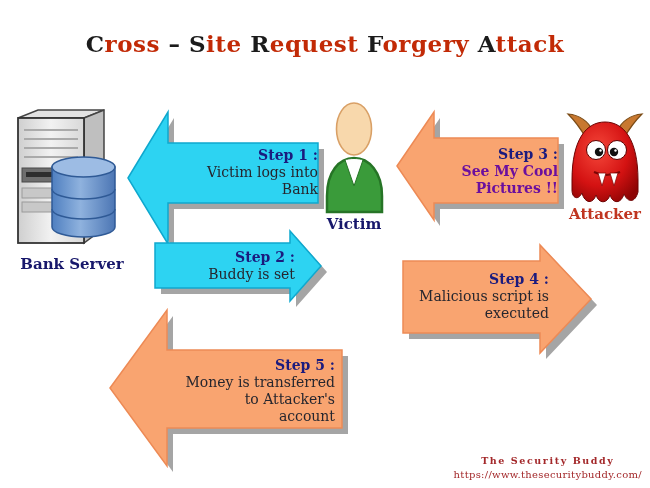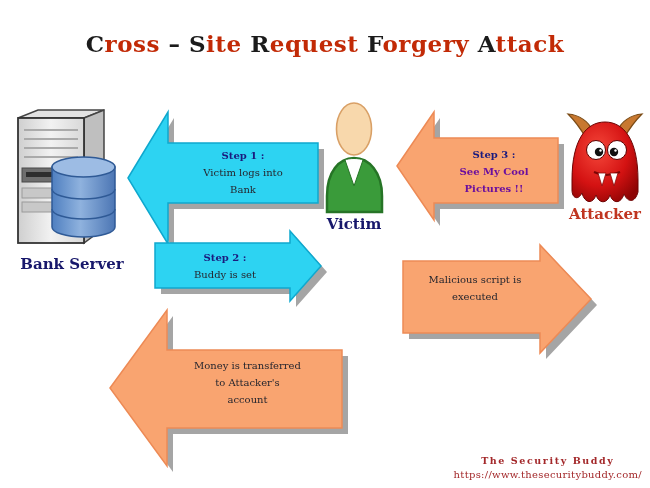--- a/index.html
+++ b/index.html
@@ -16,21 +16,21 @@
   }
   .bg-svg{position:absolute;left:0;top:0;}
   .shadow{fill:var(--shadow);opacity:.9;}
   .arrow-cyan{fill:var(--cyan);stroke:var(--cyan_border);stroke-width:1.5;}
   .arrow-orange{fill:var(--orange);stroke:var(--orange_border);stroke-width:1.5;}
   .title{
     position:absolute;left:0;top:30px;width:650px;margin:0;
     text-align:center;font-size:23px;font-weight:bold;letter-spacing:.5px;
   }
   .step-text{
-    position:absolute;text-align:center;font-size:10px;line-height:17px;
+    position:absolute;text-align:right;font-size:14px;line-height:17px;
     color:var(--step_text);
   }
   .step-text .heading{font-weight:bold;color:var(--step_heading);}
   .step-text.purple-lines .line{font-weight:bold;color:var(--purple);}
   .entity-label{
     position:absolute;font-size:15px;font-weight:bold;text-align:center;
     color:var(--navy_label);
   }
   .entity-label.red{color:var(--red_label);}
   .footer{
@@ -134,25 +134,27 @@
     <div class="line">Buddy is set</div>
   </div>
 
   <div class="step-text purple-lines" style="left:430px;top:146px;width:128px;">
     <div class="heading">Step 3 :</div>
     <div class="line">See My Cool</div>
     <div class="line">Pictures !!</div>
   </div>
 
   <div class="step-text" style="left:401px;top:271px;width:148px;">
+    <div class="heading">Step 4 :</div>
     <div class="line">Malicious script is</div>
     <div class="line">executed</div>
   </div>
 
   <div class="step-text" style="left:160px;top:357px;width:175px;">
+    <div class="heading">Step 5 :</div>
     <div class="line">Money is transferred</div>
     <div class="line">to Attacker's</div>
     <div class="line">account</div>
   </div>
 
   <div class="entity-label" style="left:17px;top:255px;width:110px;">Bank Server</div>
   <div class="entity-label" style="left:314px;top:215px;width:80px;">Victim</div>
   <div class="entity-label red" style="left:562px;top:205px;width:86px;">Attacker</div>
 
   <div class="footer">

